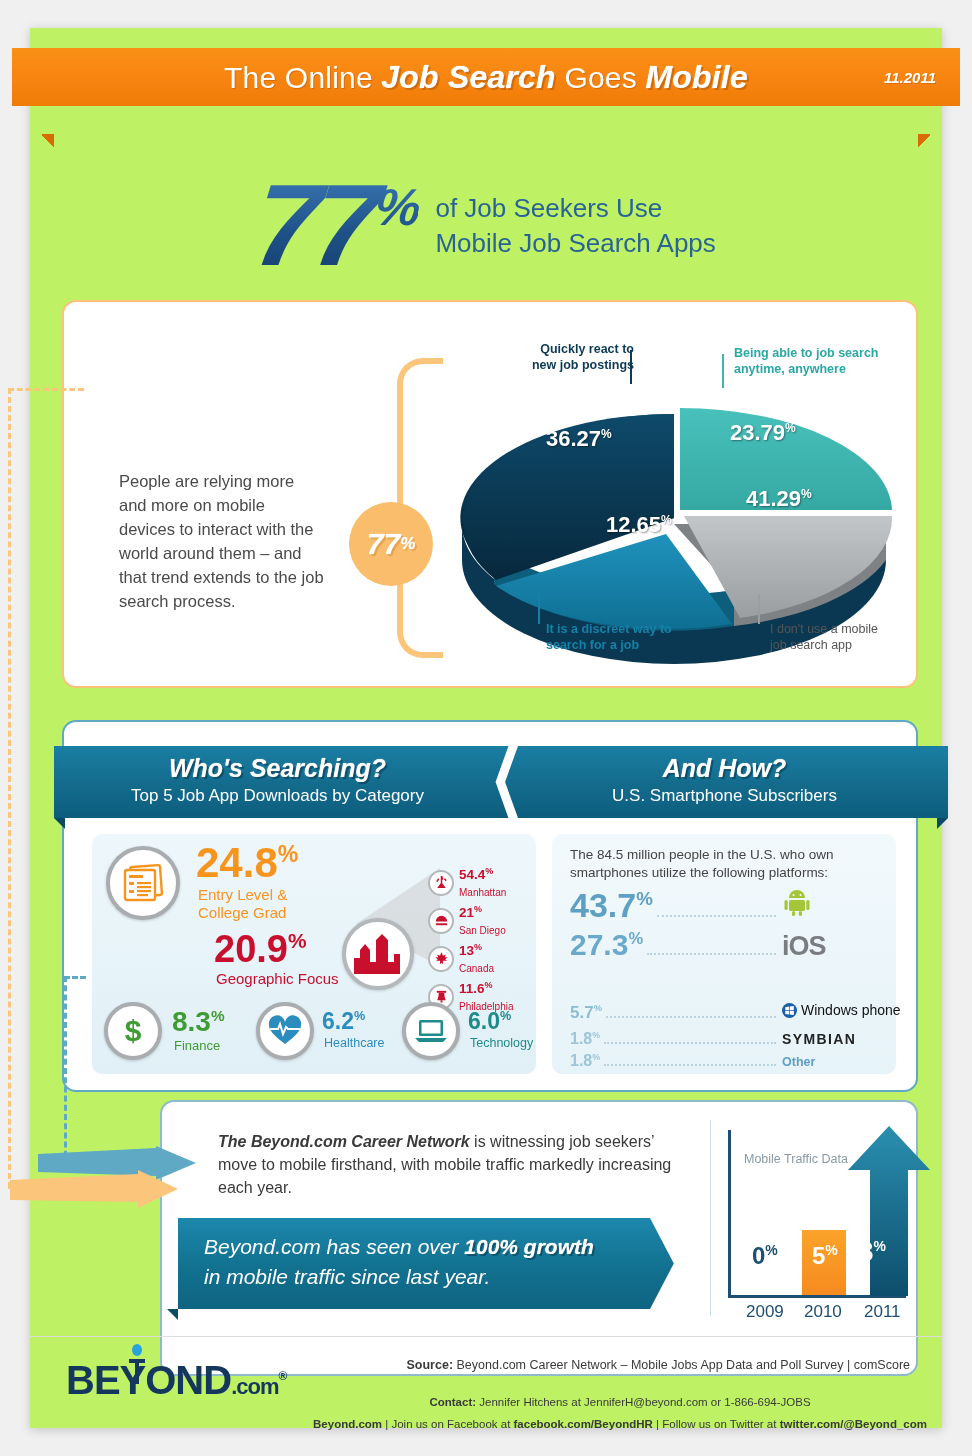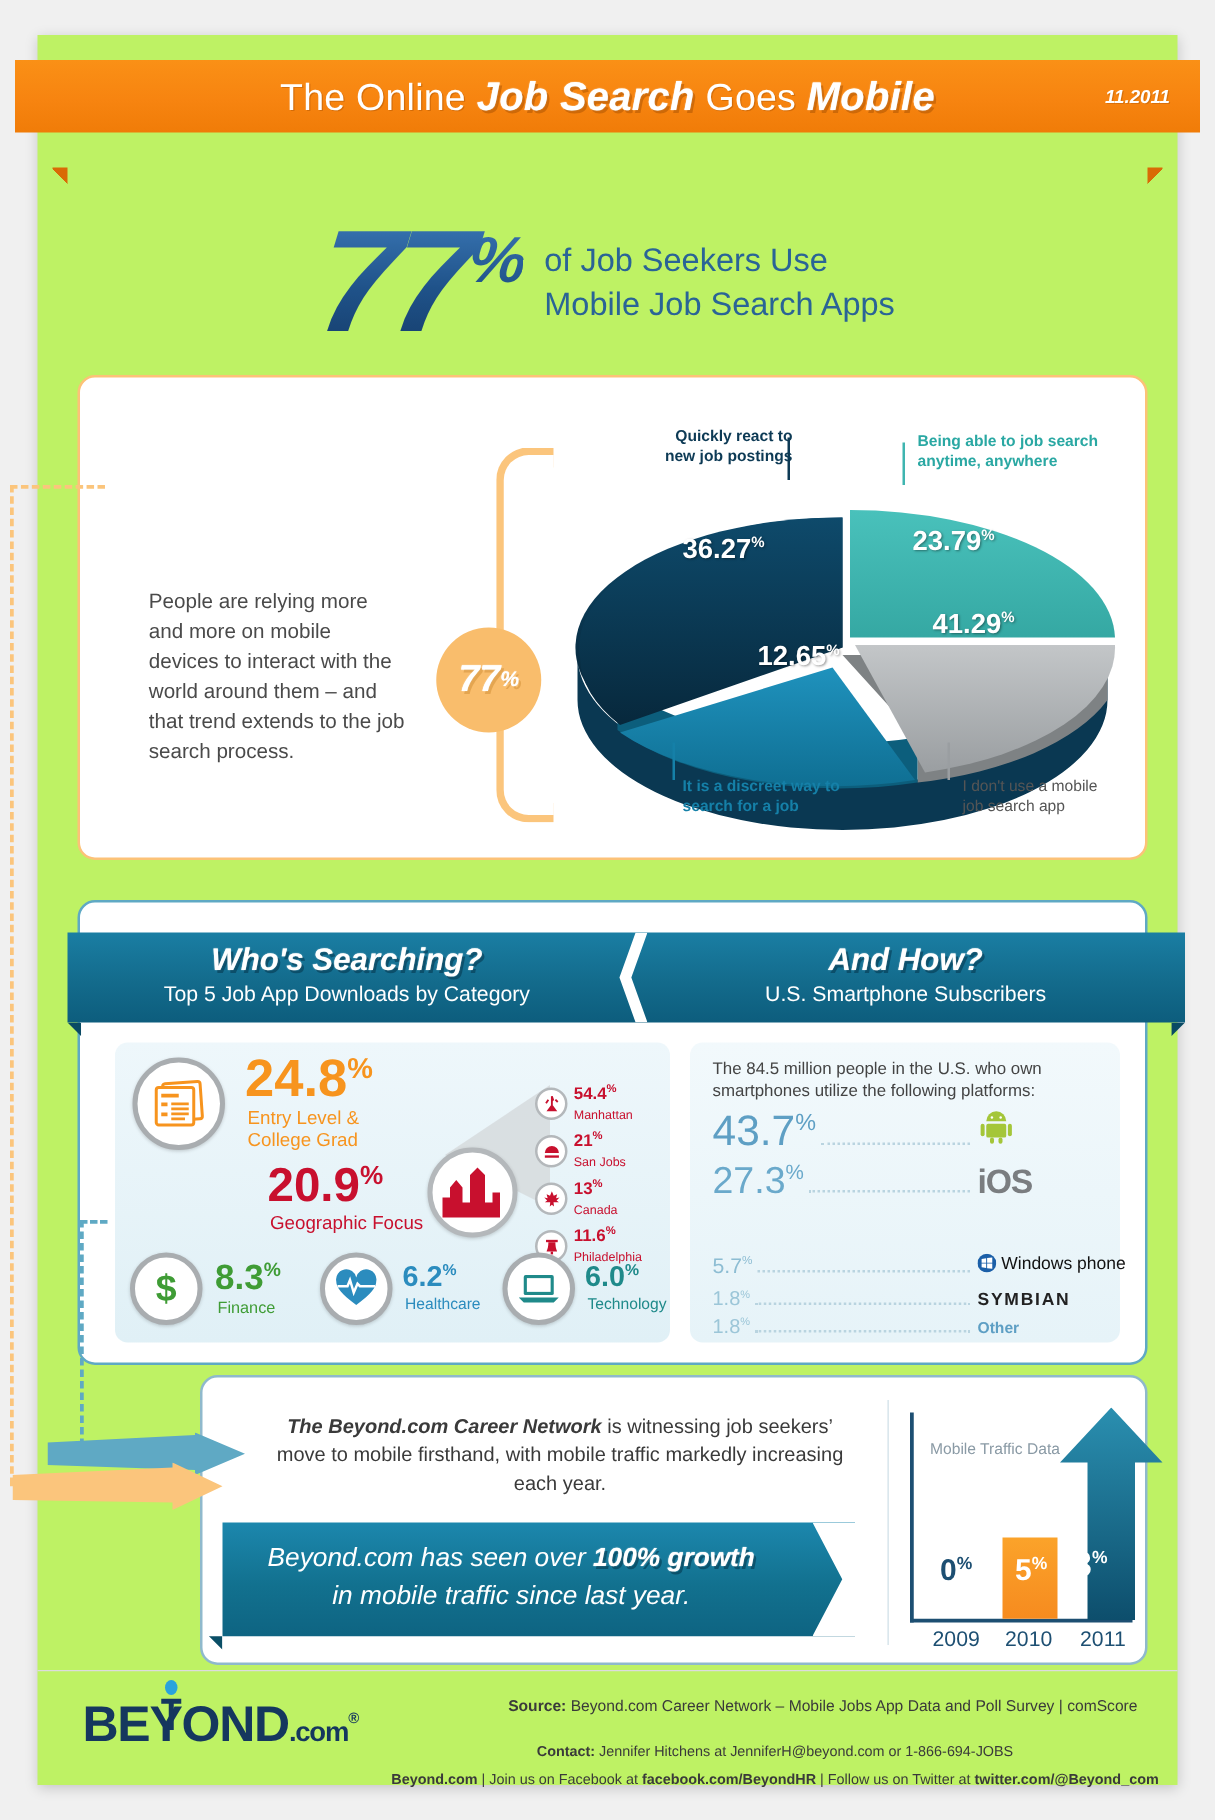--- a/index.html
+++ b/index.html
@@ -156,21 +156,21 @@
     border: 2.5px solid #b4b8bb; display:flex; align-items:center; justify-content:center;
     flex: 0 0 auto;
   }
   .geo-tx { line-height: 1.05; }
   .geo-tx .p { font-size: 13.5px; font-weight: bold; color: #c8102e; }
   .geo-tx .p sup { font-size: 9px; }
   .geo-tx .n { font-size: 10px; color: #c8102e; }
 
   
   .plat-row { position: absolute; display: flex; align-items: baseline; width: 340px; }
-  .plat-pct { font-weight: normal; color: #7fb5cd; white-space: nowrap; }
+  .plat-pct { font-weight: bold; color: #7fb5cd; white-space: nowrap; }
   .plat-pct sup { font-size: 55%; }
   .plat-dots { flex: 1; border-bottom: 2px dotted #b9d4e0; margin: 0 6px 5px 4px; height: 1px; }
   .plat-logo { width: 128px; text-align: left; }
   .ribbon-teal {
     position: absolute;
     background: linear-gradient(180deg,#1c87ad 0%,#12718f 55%,#0e6482 100%);
     color: #fff; font-style: italic; font-size: 21px; line-height: 1.45;
     padding: 14px 70px 16px 26px;
   }
   .ribbon-teal b { font-weight: bold; text-shadow: 2px 2px 0 rgba(0,45,65,.5), 0 0 1px #fff; }
@@ -358,21 +358,21 @@
       </div>
       <div class="geo-item" style="left:336px;top:70px;">
         <span class="geo-ic">
           <svg width="15" height="15" viewBox="0 0 16 16">
             <path d="M2,9 A6,6 0 0 1 14,9 Z" fill="#c8102e"></path>
               <rect x="2" y="11" width="12" height="2" fill="#c8102e"></rect>
           </svg>
         </span>
         <span class="geo-tx">
           <span class="p"><span>21</span><sup>%</sup></span><br>
-          <span class="n">San Jobs</span>
+          <span class="n">San Diego</span>
         </span>
       </div>
       <div class="geo-item" style="left:336px;top:108px;">
         <span class="geo-ic">
           <svg width="15" height="15" viewBox="0 0 16 16">
             <path d="M8,1 L9.6,5 L12.5,3.6 L11.6,7 L14.5,6.4 L12,9 L14,10.4 L9.4,10.4 L9.8,14 L8,12.6 L6.2,14 L6.6,10.4 L2,10.4 L4,9 L1.5,6.4 L4.4,7 L3.5,3.6 L6.4,5 Z" fill="#c8102e"></path>
           </svg>
         </span>
         <span class="geo-tx">
           <span class="p"><span>13</span><sup>%</sup></span><br>
@@ -470,21 +470,21 @@
       </div>
 
       <div class="plat-row" style="left:18px;top:218px;">
         <span class="plat-pct" style="font-size:16px;color:#9cc6d8;"><span>1.8</span><sup>%</sup></span>
         <span class="plat-dots"></span>
         <span class="plat-logo" style="font-size:12.5px;font-weight:bold;color:#5e9fc4;">Other</span>
       </div>
     </div>
   </div>
 
-  <div class="card blue2" style="left:130px;top:1072px;width:758px;height:232px;text-align:center;">
+  <div class="card blue2" style="left:130px;top:1072px;width:758px;height:276px;">
     <div style="position:absolute;left:56px;top:28px;width:460px;font-size:16px;color:#3a3a3a;line-height:1.45;">
       <b style="font-style:italic;">The Beyond.com Career Network</b><span> is witnessing job seekers’ move to mobile firsthand, with mobile traffic markedly increasing each year.</span>
     </div>
 
     <div class="ribbon-teal" style="left:16px;top:116px;width:506px;">
       <span>Beyond.com has seen over </span><b>100% growth</b><br>
       <span>in mobile traffic since last year.</span>
       <div class="ribbon-teal-notch"></div>
       <div class="ribbon-teal-tail"></div>
     </div>

